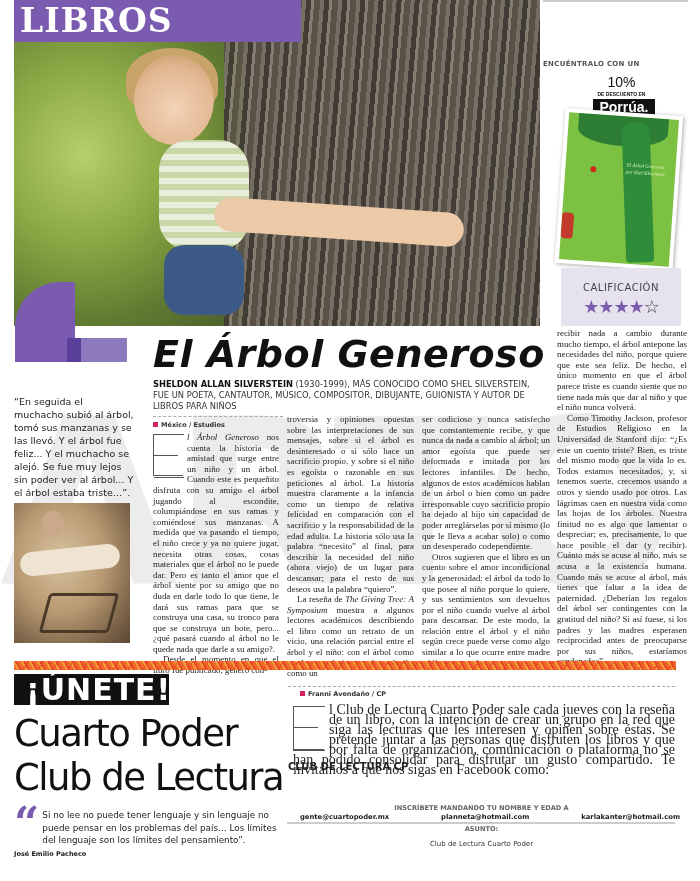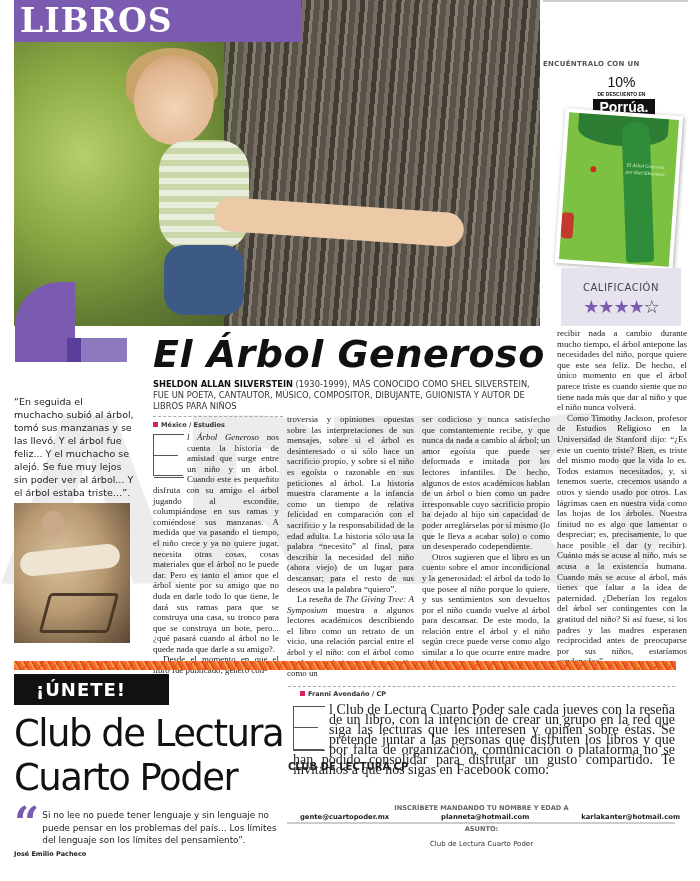--- a/index.html
+++ b/index.html
@@ -93,21 +93,21 @@
 
   
   .band { position: absolute; left: 14px; top: 661px; width: 662px; height: 9px; z-index: 2;
     background: repeating-linear-gradient(60deg, #f26a2b 0 3px, #f59b3a 3px 5px, #e84a27 5px 7px),
                 #f26a2b; }
   .band::after { content: ""; position: absolute; inset: 0;
     background: repeating-linear-gradient(-60deg, transparent 0 6px, rgba(230,60,30,.7) 6px 7px, transparent 7px 13px); }
 
   
   .unete { position: absolute; left: 14px; top: 674px; width: 155px; height: 31px; background: #111; color: #fff; z-index: 2;
-    font-family: "DejaVu Sans", sans-serif; font-weight: bold; font-size: 18px; line-height: 31px; padding-left: 22px; letter-spacing: 1px; }
+    font-family: "DejaVu Sans", sans-serif; font-weight: bold; font-size: 30px; line-height: 31px; padding-left: 12px; letter-spacing: 1px; }
   .club-title { position: absolute; left: 14px; top: 712px; width: 270px; font-family: "DejaVu Sans", sans-serif; font-size: 37px; line-height: 44px; color: #111; letter-spacing: -1.5px; z-index: 2; }
 
   .bottom-quote { position: absolute; left: 14px; top: 809px; width: 275px; font-family: "DejaVu Sans", sans-serif; font-size: 8.8px; line-height: 12.5px; color: #222; z-index: 2; }
   .bottom-quote .qmark { float: left; font-family: "DejaVu Serif", serif; font-weight: bold; font-size: 44px; color: #7b5bb0; line-height: 30px; height: 26px; margin-right: 3px; margin-top: 0; }
   .bottom-quote .author { font-weight: bold; font-size: 6.5px; margin-top: 1px; }
 
   .club-rule { position: absolute; left: 288px; top: 686px; width: 387px; border-top: 1px dashed #aaa; z-index: 2; }
   .club-byline { position: absolute; left: 288px; top: 690px; font-family: "DejaVu Sans", sans-serif; font-weight: bold; font-size: 6.5px; color: #333; z-index: 2; padding-left: 12px; }
   .club-body { position: absolute; left: 293px; top: 705px; width: 382px; font-size: 14px; line-height: 10px; color: #222; text-align: justify; z-index: 2; }
   .club-body .dropcap-E { width: 32px; height: 45px; margin-top: 1px; }
@@ -190,22 +190,22 @@
 </div>
 <div class="col col4">
   <p class="first">recibir nada a cambio durante mucho tiempo, el árbol antepone las necesidades del niño, porque quiere que este sea feliz. De hecho, el único momento en que el árbol parece triste es cuando siente que no tiene nada más que dar al niño y que el niño nunca volverá.</p>
   <p>Como Timothy Jackson, profesor de Estudios Religioso en la Universidad de Stanford dijo: “¿Es este un cuento triste? Bien, es triste del mismo modo que la vida lo es. Todos estamos necesitados, y, si tenemos suerte, crecemos usando a otros y siendo usado por otros. Las lágrimas caen en nuestra vida como las hojas de los árboles. Nuestra finitud no es algo que lamentar o despreciar; es, precisamente, lo que hace posible el dar (y recibir). Cuánto más se acuse al niño, más se acusa a la existencia humana. Cuando más se acuse al árbol, más tienes que faltar a la idea de paternidad. ¿Deberían los regalos del árbol ser contingentes con la gratitud del niño? Si así fuese, si los padres y las madres esperasen reciprocidad antes de preocuparse por sus niños, estaríamos condenados”.</p>
 </div>
 
 <div class="band"></div>
 
 <div class="unete">¡ÚNETE!</div>
 <div class="club-title">
+  <div>Cuarto Poder</div>
   <div>Club de Lectura</div>
-  <div>Cuarto Poder</div>
 </div>
 
 <div class="bottom-quote">
   <span class="qmark">“</span>
   <span>Si no lee no puede tener lenguaje y sin lenguaje no puede pensar en los problemas del país… Los límites del lenguaje son los límites del pensamiento”.</span>
   <div class="author">José Emilio Pacheco</div>
 </div>
 
 <div class="club-rule"></div>
 <div class="club-byline"><span class="red-square"></span><span>Franni Avendaño / CP</span></div>

